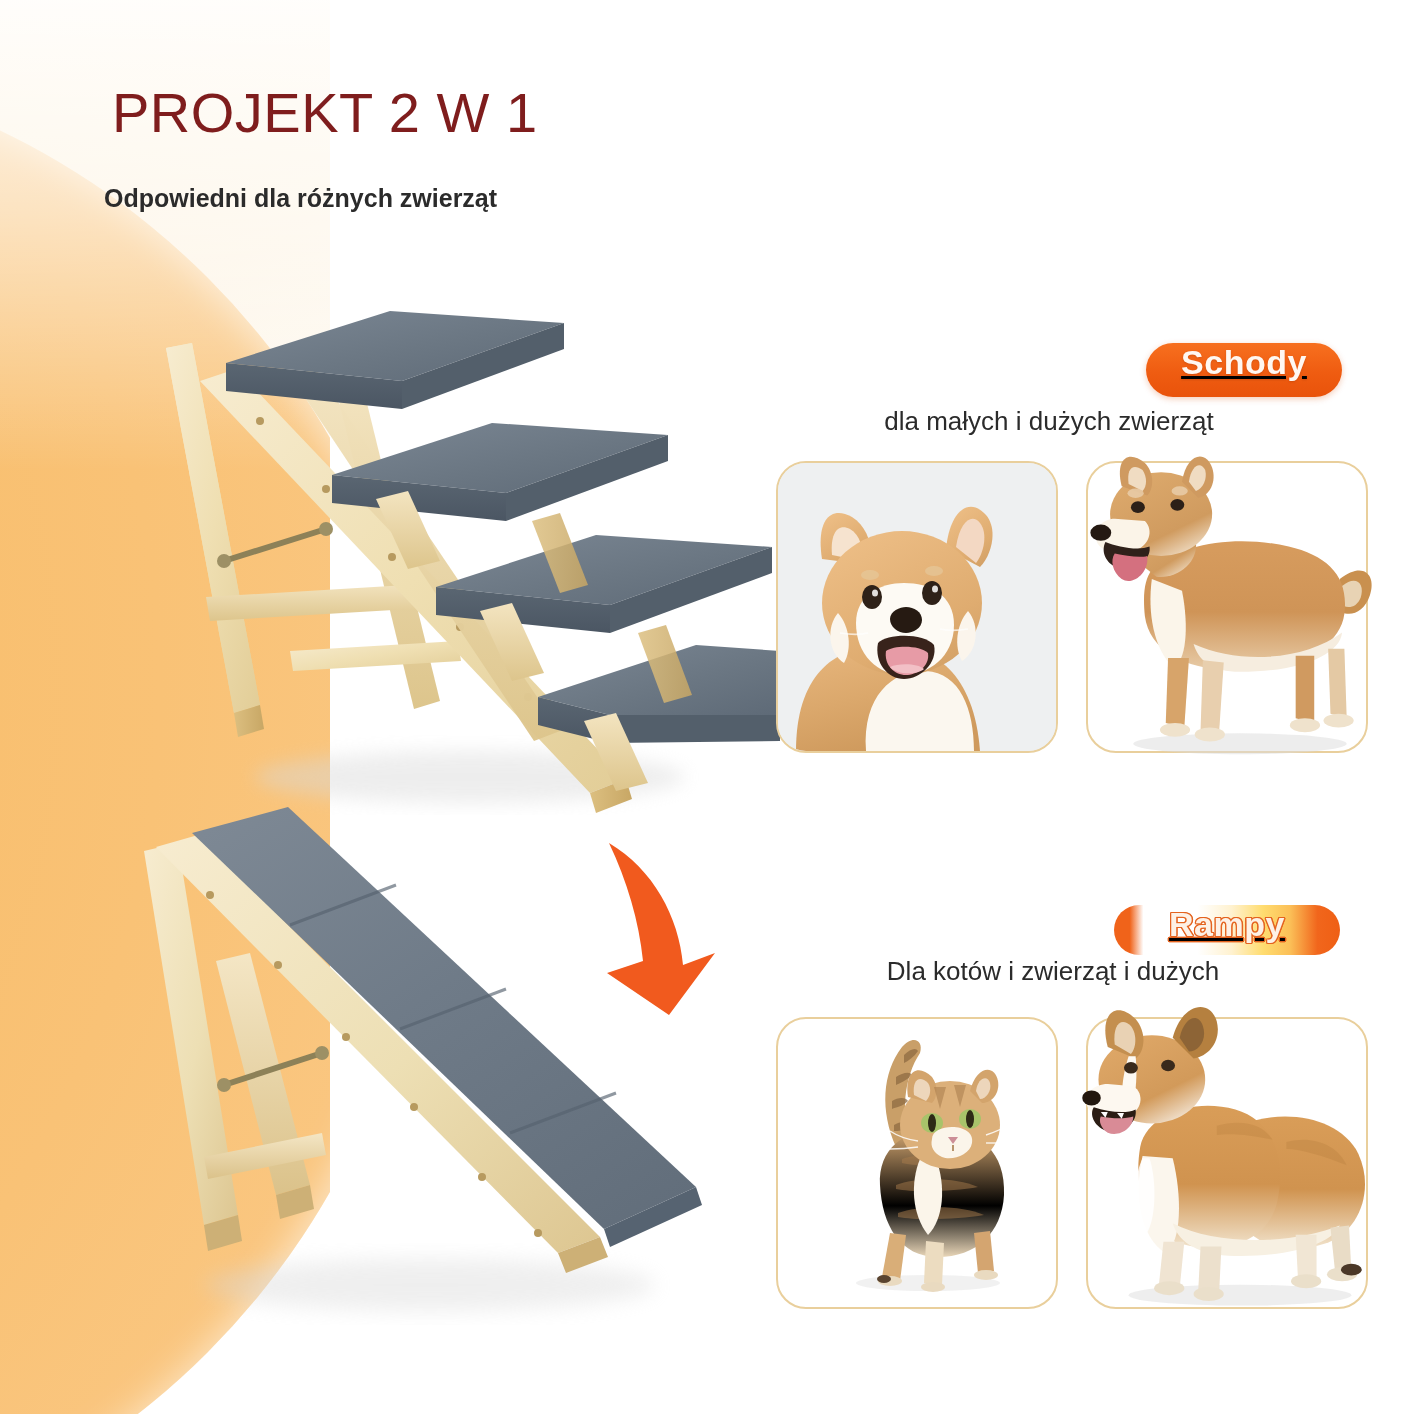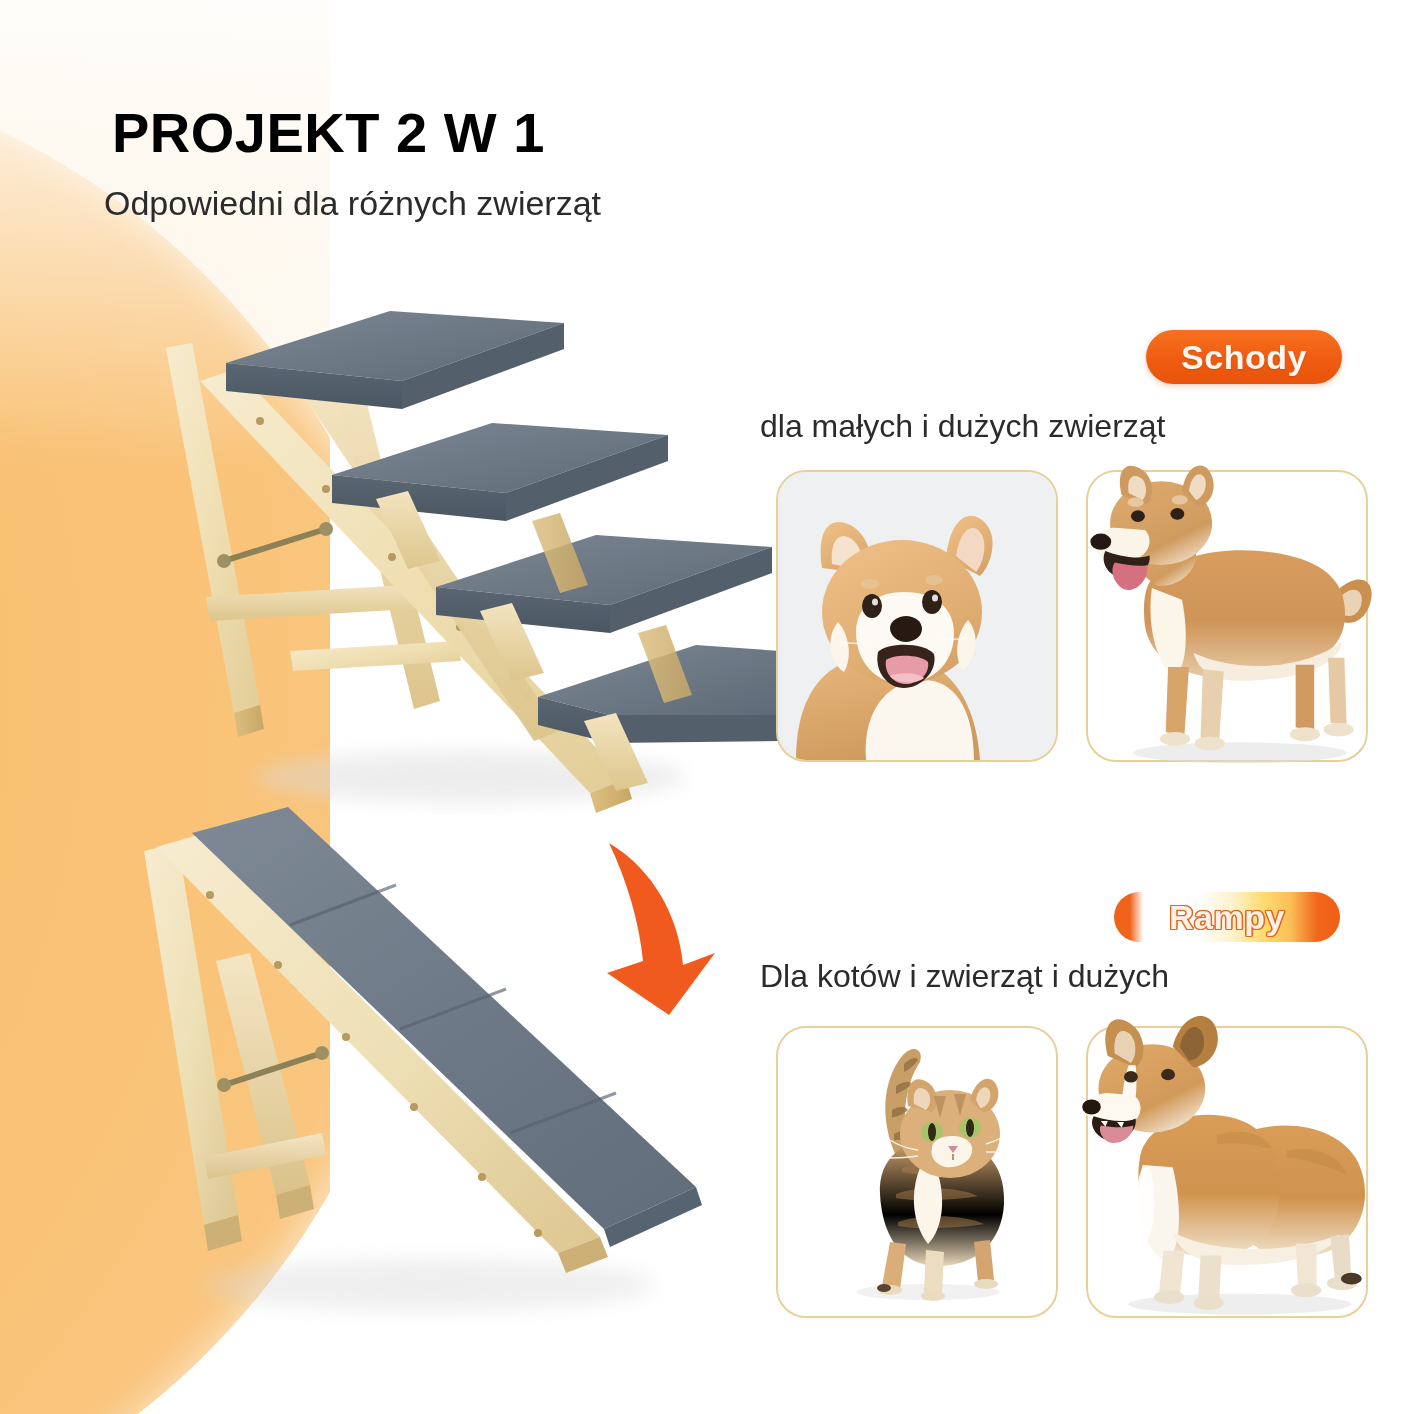--- a/index.html
+++ b/index.html
@@ -33,40 +33,41 @@
     background:#ffffff;z-index:3;
   }
   .bg-left-fade{
     position:absolute;left:0;top:0;width:360px;height:470px;
     background:linear-gradient(180deg,rgba(255,255,255,.92) 0%,rgba(255,255,255,.55) 45%,rgba(255,255,255,0) 100%);
     z-index:4;pointer-events:none;
   }
 
   
   .headline{
-    position:absolute;left:112px;top:100px;z-index:20;
-    font-size:56px;font-weight:bold;letter-spacing:.5px;
-    color:#000000;white-space:nowrap;
+    position:absolute;left:112px;top:80px;z-index:20;
+    font-size:56px;font-weight:normal;letter-spacing:.5px;
+    color:#7f1d1d;white-space:nowrap;
   }
   .subhead{
     position:absolute;left:104px;top:184px;z-index:20;
-    font-size:34px;font-weight:normal;color:#2b2b2b;white-space:nowrap;
+    font-size:25px;font-weight:bold;color:#2b2b2b;white-space:nowrap;
   }
 
   
   .sec-stairs{position:absolute;left:760px;top:330px;width:620px;height:470px;z-index:20;}
   .sec-ramps{position:absolute;left:760px;top:880px;width:620px;height:490px;z-index:20;}
 
   .badge-row{position:relative;height:58px;}
   .badge-pill{
-    position:absolute;right:38px;top:0;
+    position:absolute;right:38px;top:13px;
     height:54px;min-width:196px;border-radius:27px;
     background:linear-gradient(180deg,#f7701f 0%,#ef5c11 55%,#e9530b 100%);
-    display:flex;align-items:center;justify-content:center;
+    display:flex;align-items:flex-start;justify-content:center;
     box-shadow:0 2px 6px rgba(214,80,10,.28);
+    text-decoration:underline;
   }
   .badge-pill .badge-text{
     font-size:34px;font-weight:bold;color:#fff8f2;letter-spacing:.5px;
     text-shadow:0 1px 2px rgba(160,55,5,.35);
   }
 
   
   .badge-pill.faded{
     right:40px;min-width:226px;height:50px;border-radius:25px;
     background:
@@ -84,22 +85,22 @@
   .badge-pill.faded .badge-text{
     color:#fdf1e6;
     text-shadow:
       -1.4px 0 0 #e4631f, 1.4px 0 0 #e4631f,
       0 -1.4px 0 #e4631f, 0 1.4px 0 #e4631f,
       -1px -1px 0 #e4631f, 1px 1px 0 #e4631f,
       1px -1px 0 #e4631f, -1px 1px 0 #e4631f;
   }
 
   .sec-caption{
-    margin-top:14px;text-align:left;padding-right:42px;
-    font-size:32px;line-height:1.5;color:#2b2b2b;
+    margin-top:14px;text-align:center;padding-right:42px;
+    font-size:26px;line-height:1.5;color:#2b2b2b;
   }
   .sec-caption.two-line{padding-right:34px;}
 
   
   .card-row{display:flex;gap:28px;margin-top:20px;padding-left:16px;}
   .pet-card{
     position:relative;width:278px;height:288px;
     border:2px solid #e9cf9c;border-radius:30px;
     background:#ffffff;overflow:visible;
   }

